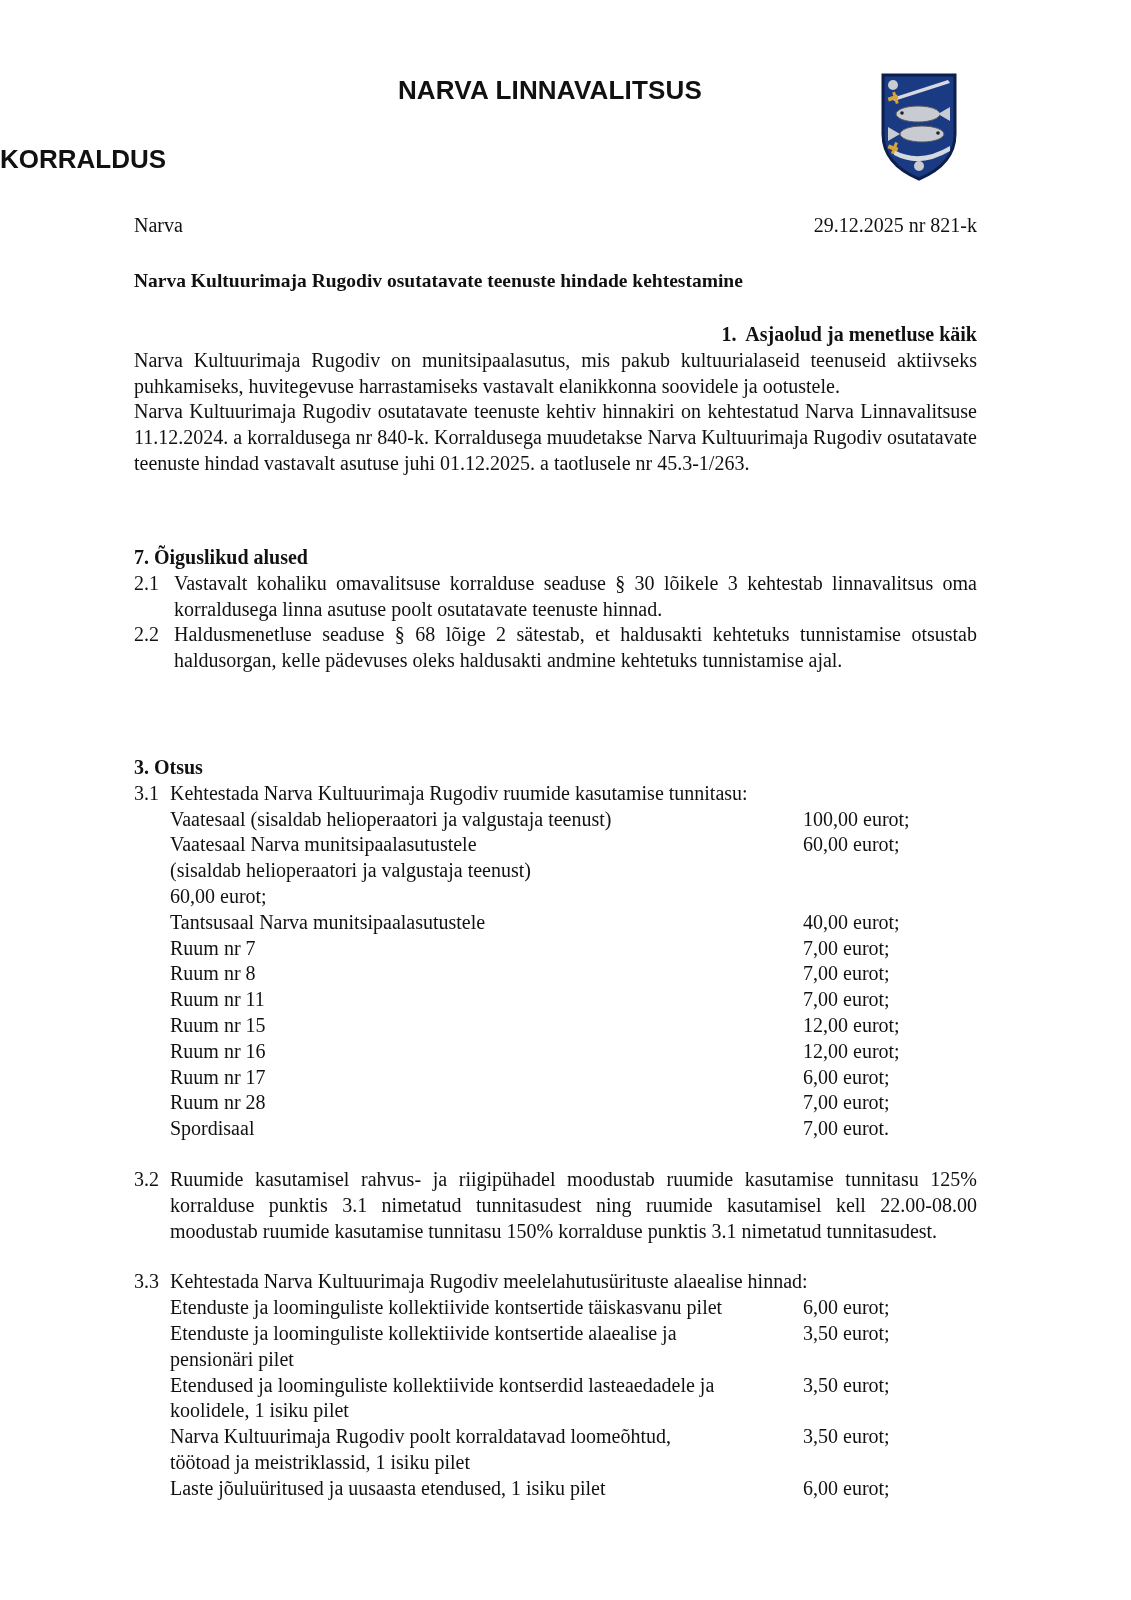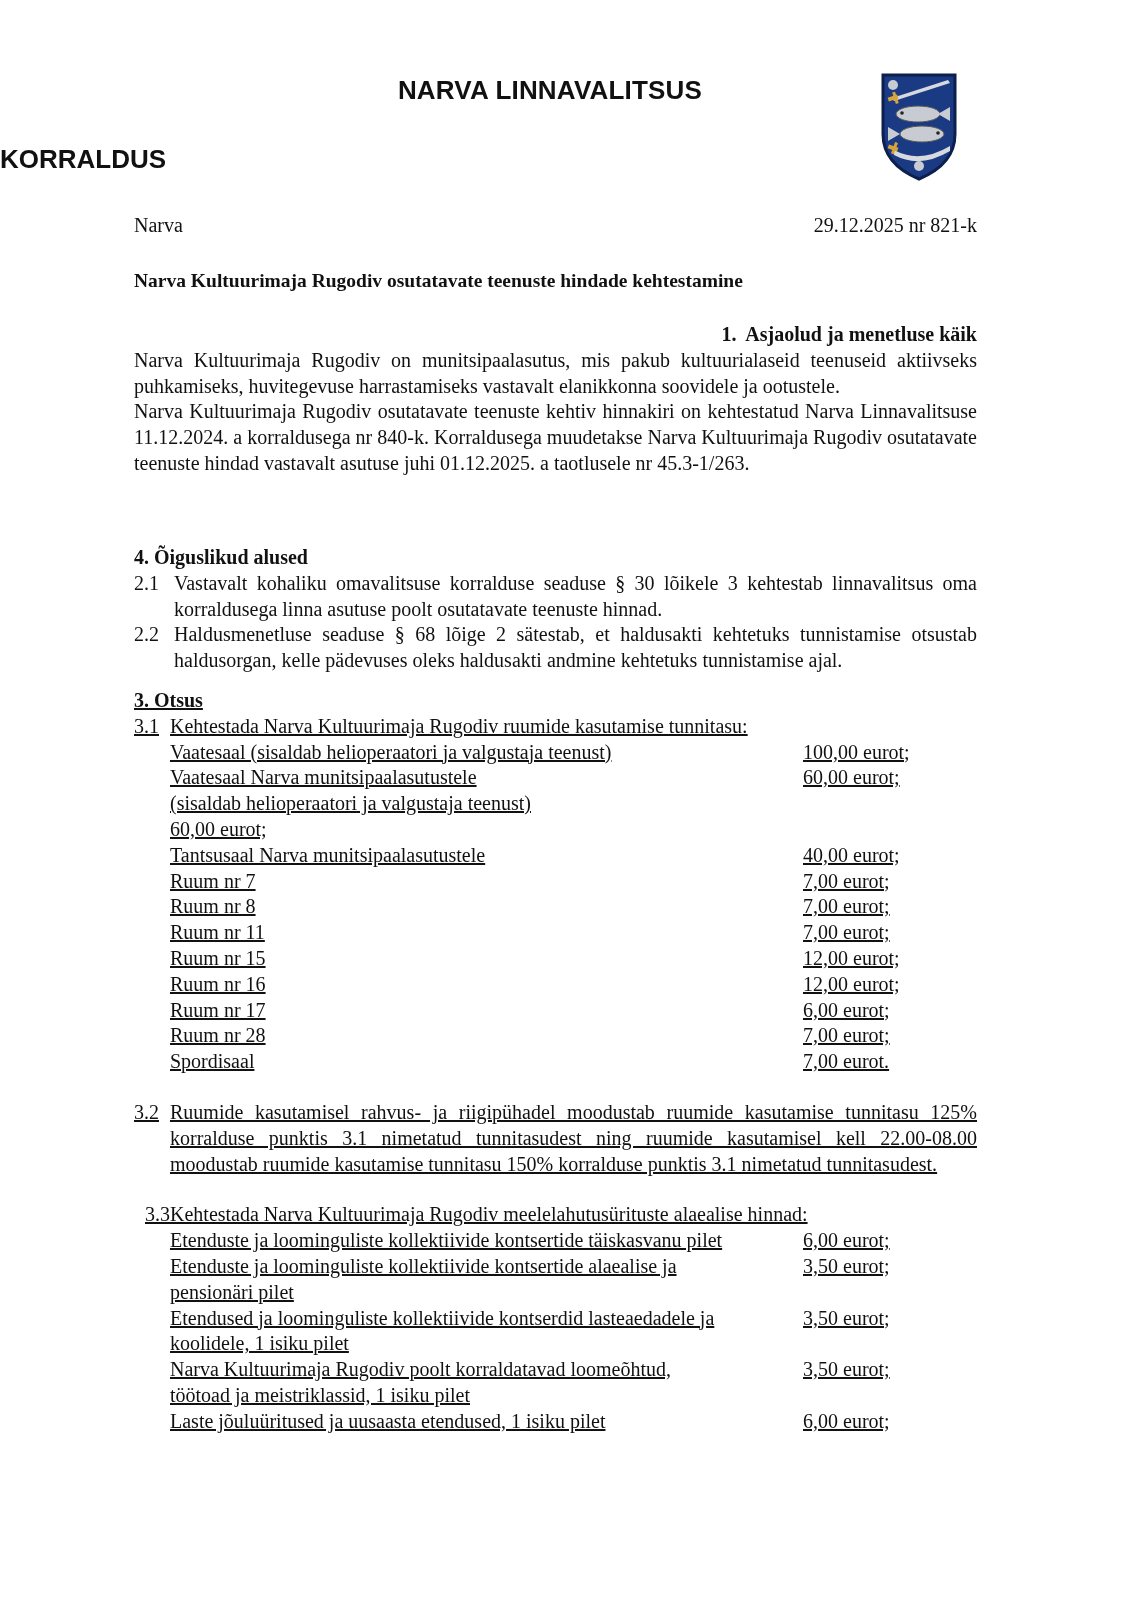--- a/index.html
+++ b/index.html
@@ -59,32 +59,32 @@
 
 <div class="doc-subject serif">Narva Kultuurimaja Rugodiv osutatavate teenuste hindade kehtestamine</div>
 
 <div class="body serif" style="top: 322px;">
   <div class="h" style="white-space: pre; text-align: right;">1.  Asjaolud ja menetluse käik</div>
   <p class="para just">Narva Kultuurimaja Rugodiv on munitsipaalasutus, mis pakub kultuurialaseid teenuseid aktiivseks puhkamiseks, huvitegevuse harrastamiseks vastavalt elanikkonna soovidele ja ootustele.</p>
   <p class="para just">Narva Kultuurimaja Rugodiv osutatavate teenuste kehtiv hinnakiri on kehtestatud Narva Linnavalitsuse 11.12.2024. a korraldusega nr 840-k. Korraldusega muudetakse Narva Kultuurimaja Rugodiv osutatavate teenuste hindad vastavalt asutuse juhi 01.12.2025. a taotlusele nr 45.3-1/263.</p>
 </div>
 
 <div class="body serif" style="top: 545px;">
-  <div class="h">4. Õiguslikud alused</div>
+  <div class="h">7. Õiguslikud alused</div>
   <div class="item">
     <span class="num">2.1</span>
     <span class="txt">Vastavalt kohaliku omavalitsuse korralduse seaduse § 30 lõikele 3 kehtestab linnavalitsus oma korraldusega linna asutuse poolt osutatavate teenuste hinnad.</span>
   </div>
   <div class="item">
     <span class="num">2.2</span>
     <span class="txt">Haldusmenetluse seaduse § 68 lõige 2 sätestab, et haldusakti kehtetuks tunnistamise otsustab haldusorgan, kelle pädevuses oleks haldusakti andmine kehtetuks tunnistamise ajal.</span>
   </div>
 </div>
 
-<div class="body serif" style="top: 688px; text-decoration: underline;">
+<div class="body serif" style="top: 755px;">
   <div class="h">3. Otsus</div>
 
   <div class="item">
     <span class="num" style="flex-basis:36px;width:36px;">3.1</span>
     <span class="txt" style="text-align:left;">Kehtestada Narva Kultuurimaja Rugodiv ruumide kasutamise tunnitasu:</span>
   </div>
   <div class="price-table">
     <div class="price-row">
         <span class="label">Vaatesaal (sisaldab helioperaatori ja valgustaja teenust)</span>
         <span class="value">100,00 eurot;</span>
@@ -135,21 +135,21 @@
   </div>
 
   <div style="height: 25px;"></div>
   <div class="item">
     <span class="num" style="flex-basis:36px;width:36px;">3.2</span>
     <span class="txt">Ruumide kasutamisel rahvus- ja riigipühadel moodustab ruumide kasutamise tunnitasu 125% korralduse punktis 3.1 nimetatud tunnitasudest ning ruumide kasutamisel kell 22.00-08.00 moodustab ruumide kasutamise tunnitasu 150% korralduse punktis 3.1 nimetatud tunnitasudest.</span>
   </div>
 
   <div style="height: 25px;"></div>
   <div class="item">
-    <span class="num" style="flex-basis:36px;width:36px;text-align:right;">3.3</span>
+    <span class="num" style="flex-basis:36px;width:36px;">3.3</span>
     <span class="txt" style="text-align:left;">Kehtestada Narva Kultuurimaja Rugodiv meelelahutusürituste alaealise hinnad:</span>
   </div>
   <div class="price-table">
     <div class="price-row tickets">
         <span class="label">Etenduste ja loominguliste kollektiivide kontsertide täiskasvanu pilet</span>
         <span class="value">6,00 eurot;</span>
       </div>
     <div class="price-row tickets">
         <span class="label"><span>Etenduste ja loominguliste kollektiivide kontsertide alaealise ja</span><br><span>pensionäri pilet</span></span>
         <span class="value">3,50 eurot;</span>

